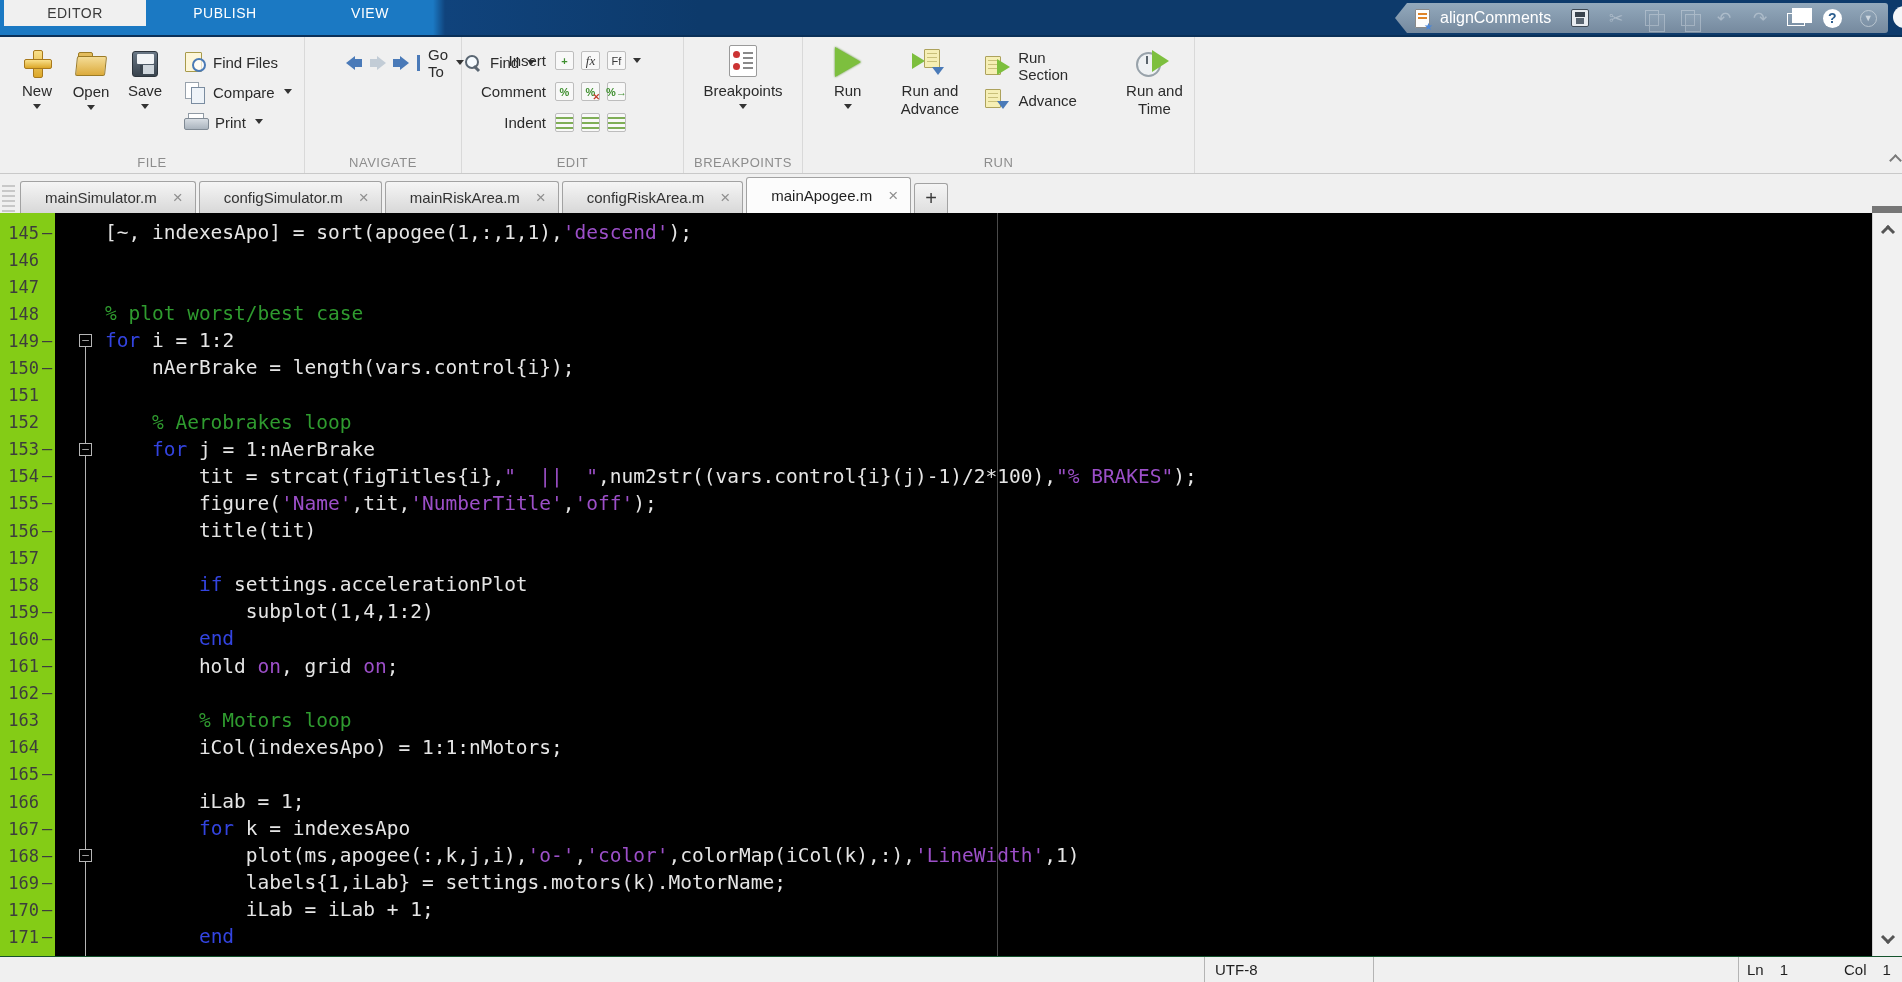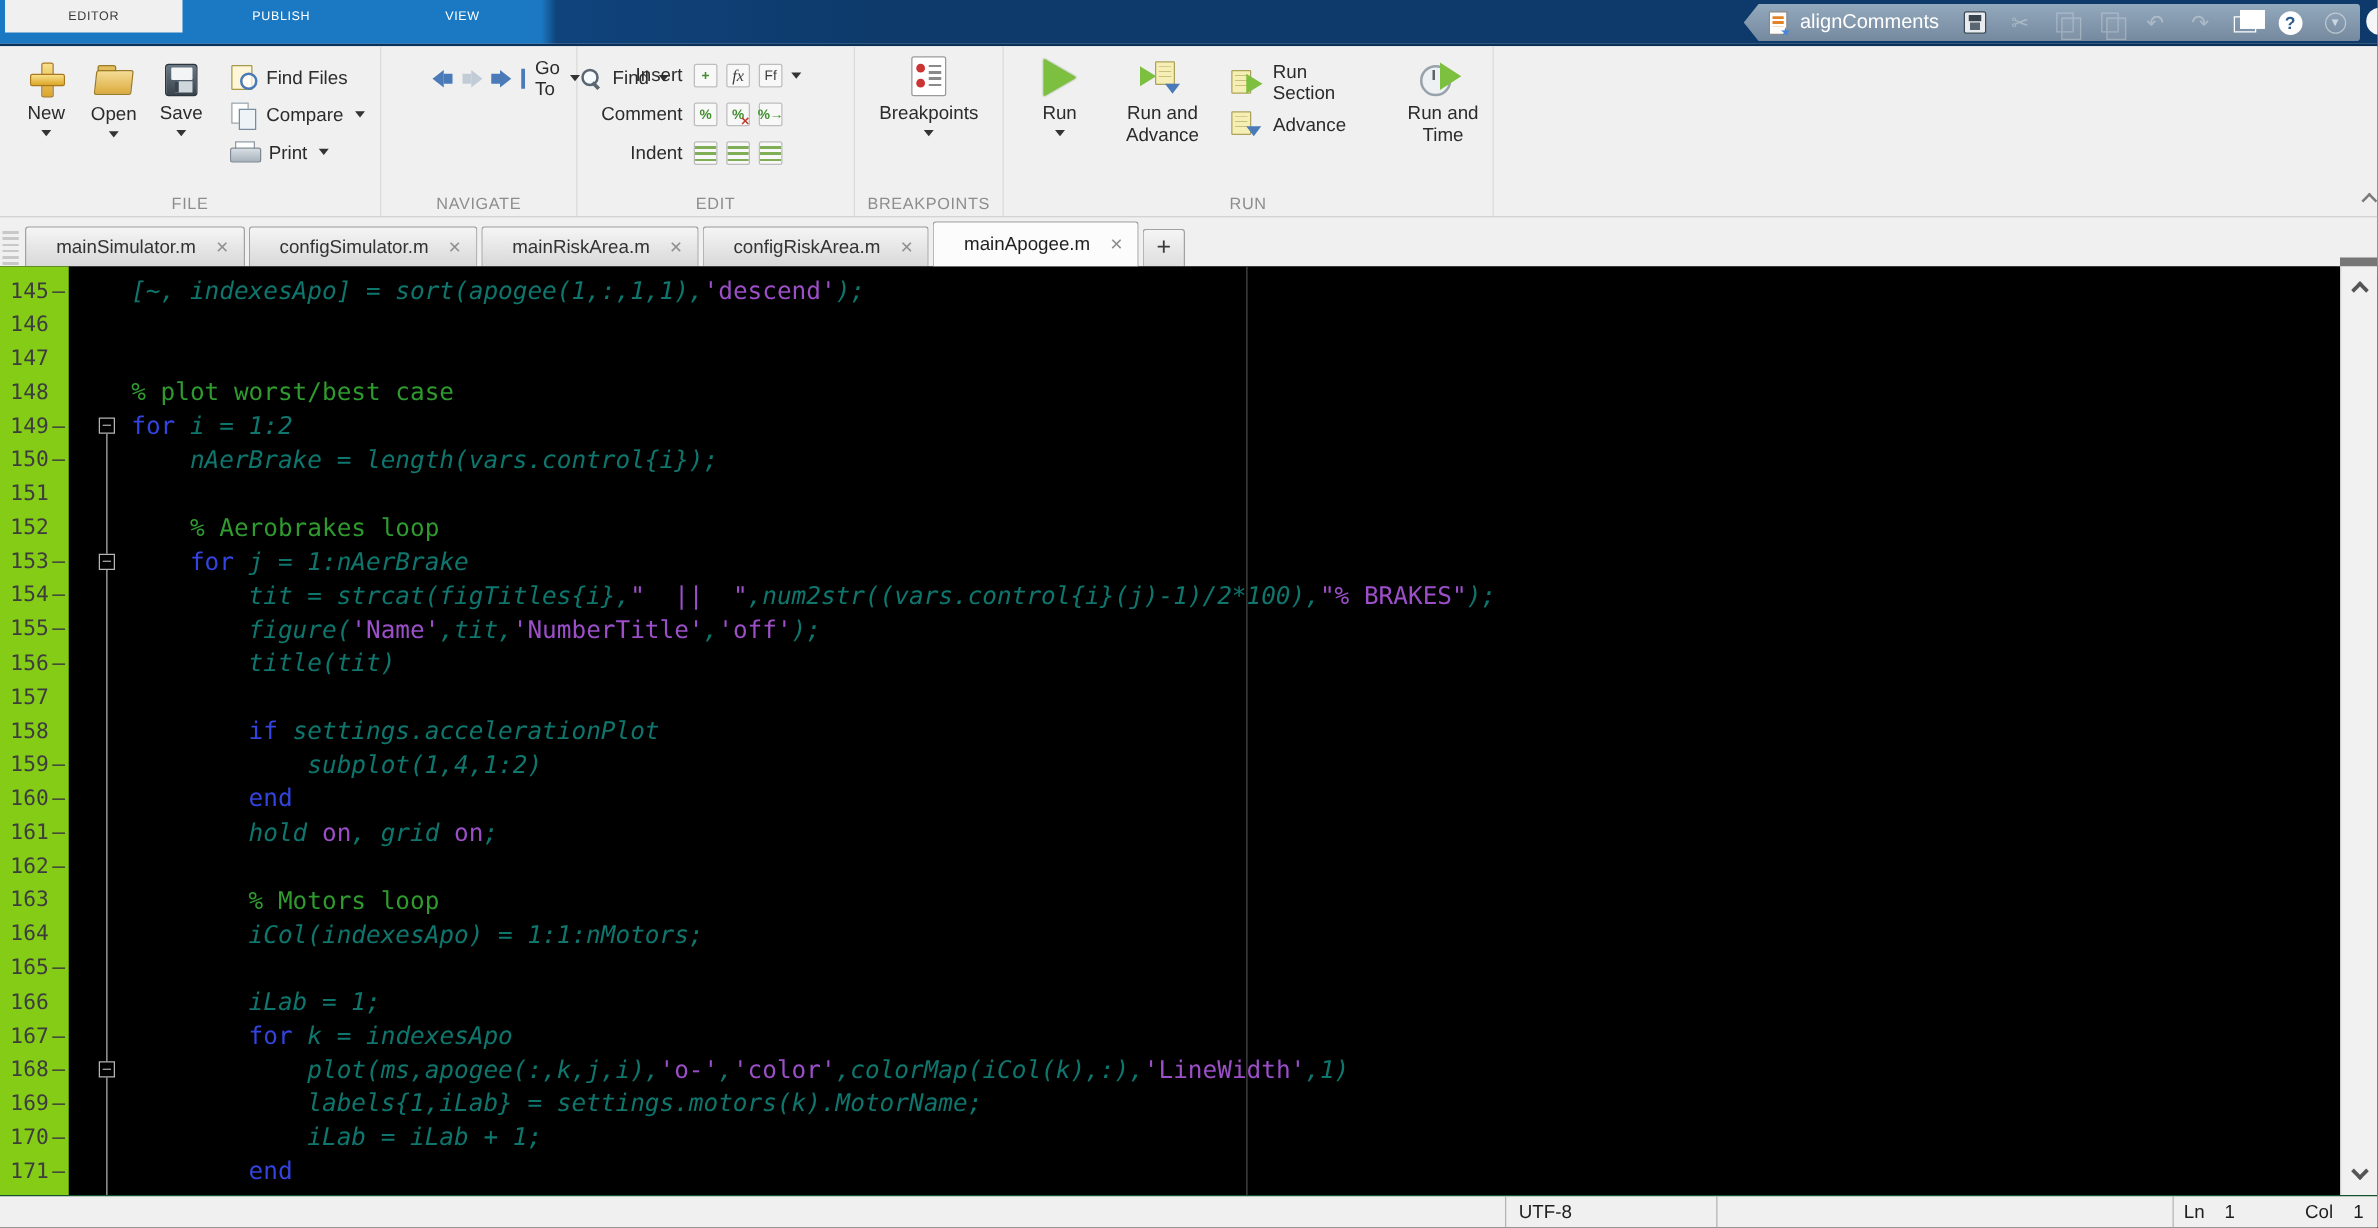--- a/index.html
+++ b/index.html
@@ -4,21 +4,21 @@
 <style>
   * { box-sizing: border-box; margin: 0; padding: 0; }
   html,body { width:1902px; height:982px; overflow:hidden; }
   body { position:relative; font-family:"Liberation Sans", sans-serif; background:#f0f0f0; }
 
   
   .titlebar { position:absolute; left:0; top:0; width:1902px; height:37px;
     background:linear-gradient(90deg,#1b79c3 0px,#1b79c3 433px,#10437c 445px,#0d3a6b 700px,#0d3a6b 100%);
     border-bottom:2px solid #0a3058; display:flex; align-items:stretch; }
   .rtab { height:26px; display:flex; align-items:center; justify-content:center;
-    font-size:10px; color:#fff; letter-spacing:.5px; cursor:default; }
+    font-size:14px; color:#fff; letter-spacing:.5px; cursor:default; }
   .rtab.active { background:#f0f0f0; color:#3a3a3a; margin-left:4px; }
   .rtab-editor { width:142px; }
   .rtab-publish { width:158px; }
   .rtab-view { width:132px; }
 
   .quickbar { position:absolute; left:1395px; top:3px; width:493px; height:30px;
     background:linear-gradient(#93a9bc,#75899e); border-radius:3px;
     clip-path:polygon(12px 0, 100% 0, 100% 100%, 12px 100%, 0 50%);
     display:flex; align-items:center; padding-left:20px; gap:10px; }
   .qb-label { color:#fff; font-size:16px; margin-right:6px; }
@@ -166,21 +166,21 @@
   .editor { position:absolute; left:0; top:213px; width:1902px; height:743px; background:#000; overflow:hidden; }
   .gutter { position:absolute; left:0; top:0; width:55px; height:100%; background:#84cc16; padding-top:6px; overflow:hidden; }
   .grow { height:27.1px; display:flex; align-items:center; justify-content:flex-end;
     font-family:"DejaVu Sans Mono", monospace; font-size:17px; color:#3d3d3d; }
   .grow .num { text-align:right; }
   .grow .dash { width:16px; text-align:center; color:#3d3d3d; }
   .code-pane { position:absolute; left:55px; top:0; width:1817px; height:100%;
     font-family:"DejaVu Sans Mono", monospace; font-size:19.5px; padding-top:6px; }
   .colguide { position:absolute; left:calc(3px + 80ch); top:0; width:1px; height:100%; background:#4a4a4a; }
   .cl { height:27.1px; line-height:27.1px; white-space:pre; padding-left:3px; position:relative; z-index:1; }
-  .t-d { color:#0f766e;font-style:italic; }
+  .t-d { color:#e5e5e5; }
   .t-k { color:#3344e0; }
   .t-c { color:#2f9b2f; }
   .t-s { color:#9c4fc8; }
   .foldbox { position:absolute; left:24px; width:13px; height:13px; border:1px solid #b5b5b5; background:#000;
     color:#cfcfcf; font-size:11px; line-height:10px; text-align:center; z-index:2; }
   .foldline { position:absolute; left:30px; top:134px; bottom:0; width:1px; background:#b5b5b5; }
 
   
   .sb-track { position:absolute; left:1872px; top:213px; width:30px; height:743px; background:#f1f1f1; border-left:1px solid #cfcfcf; }
   .sb-block { position:absolute; left:1872px; top:206px; width:30px; height:15px; background:#767676; }

